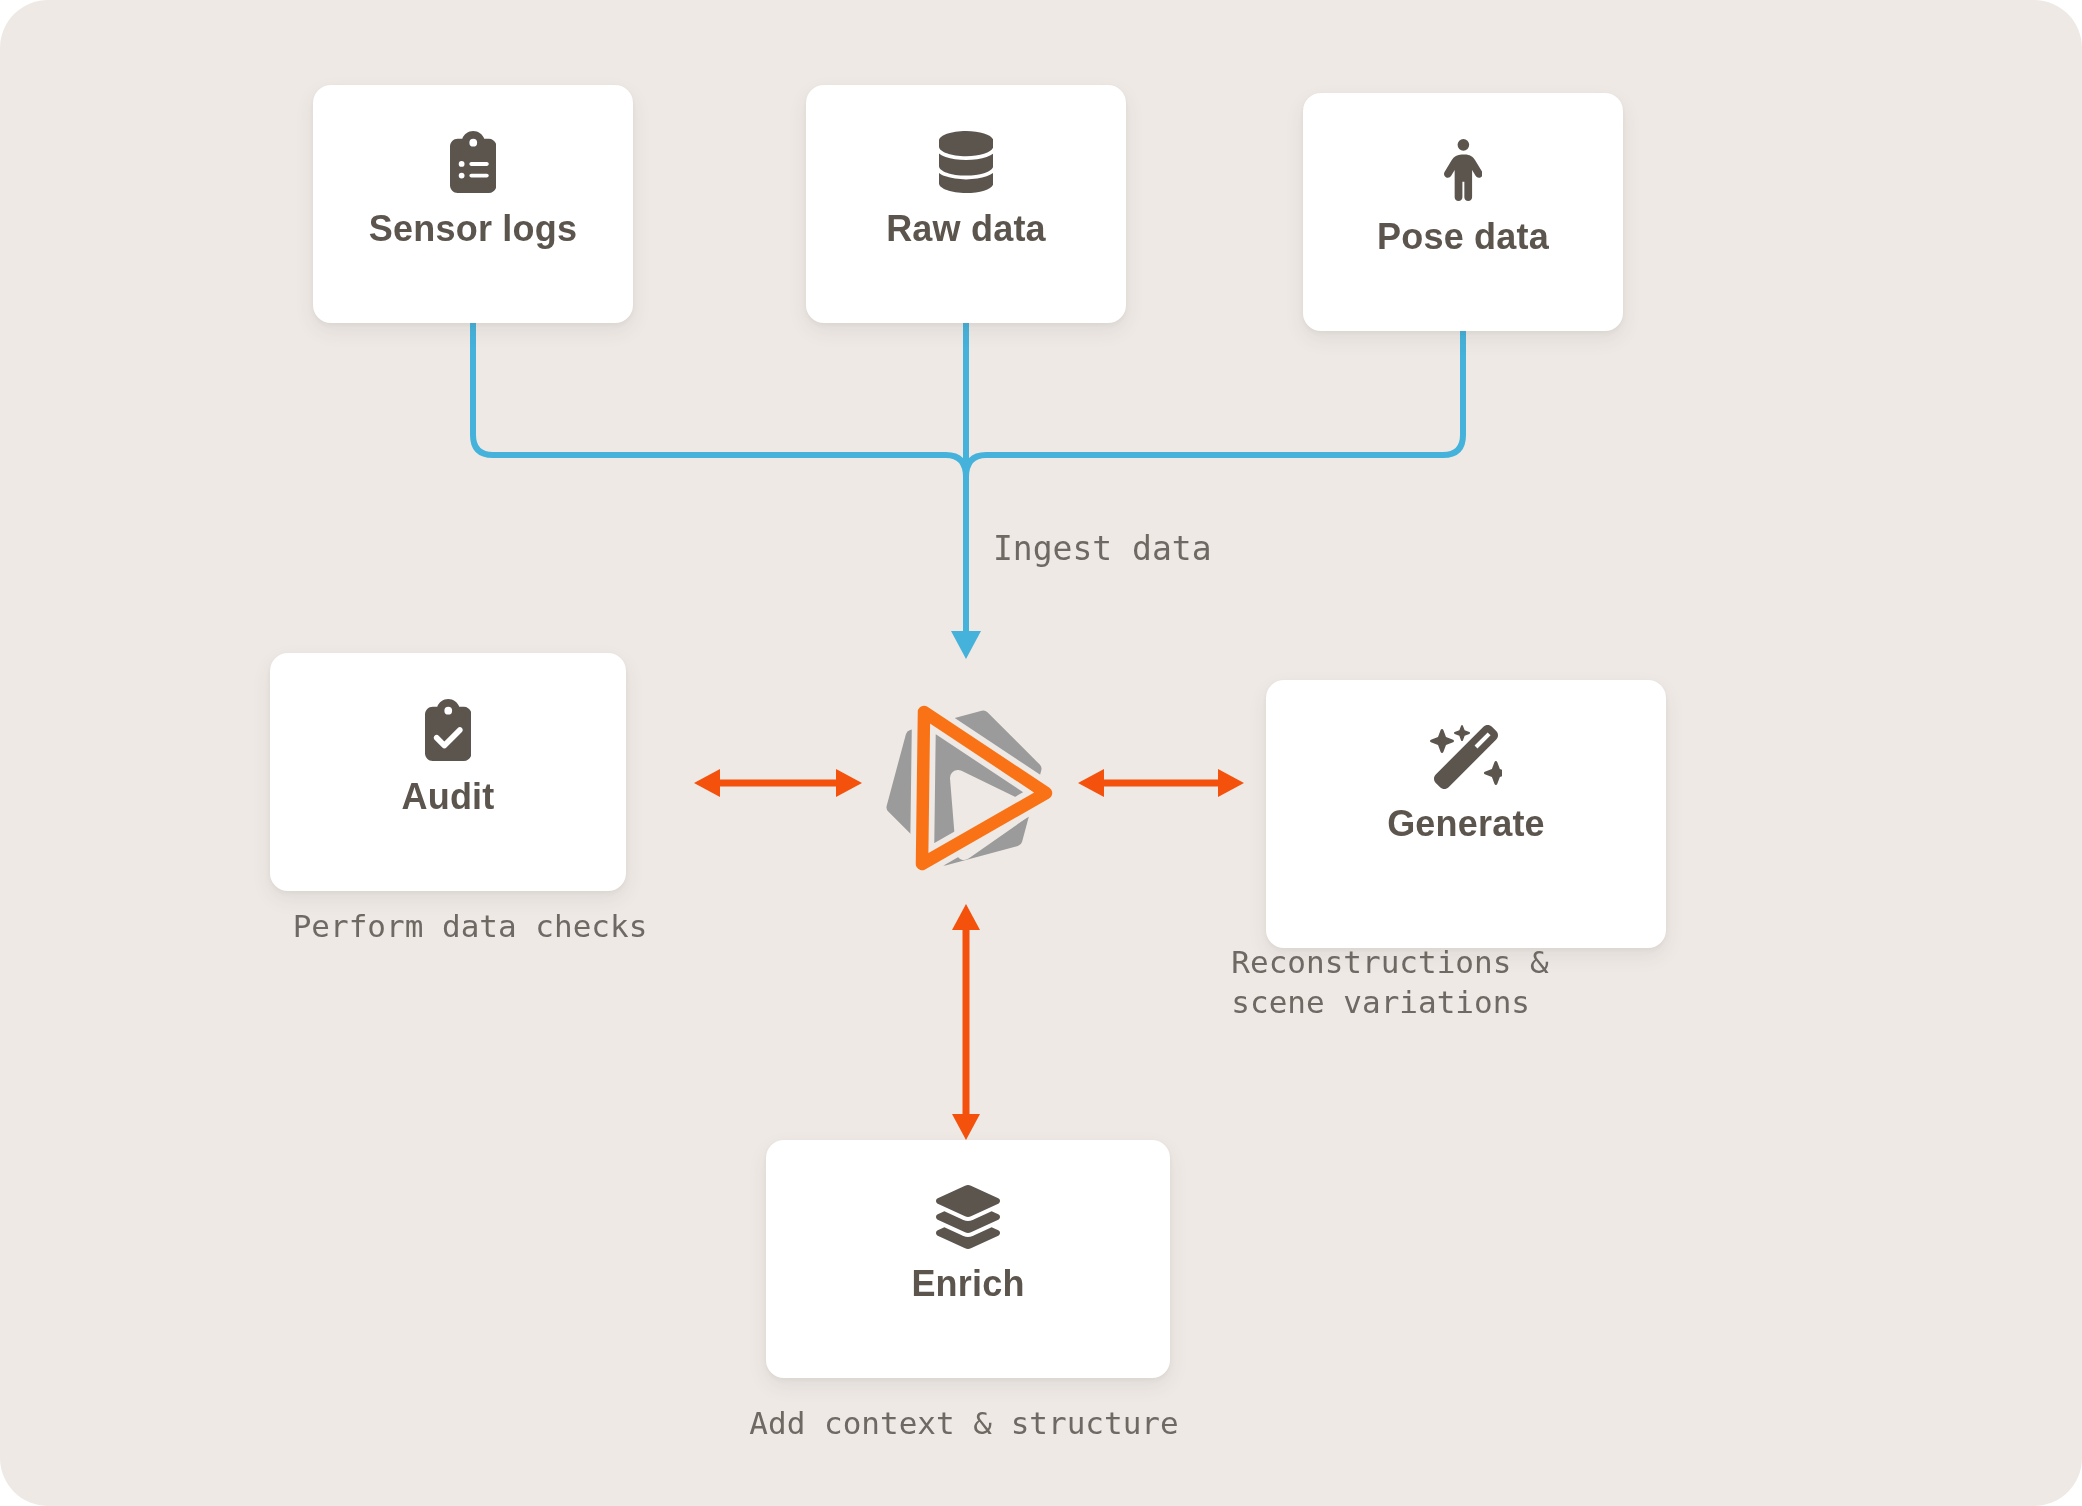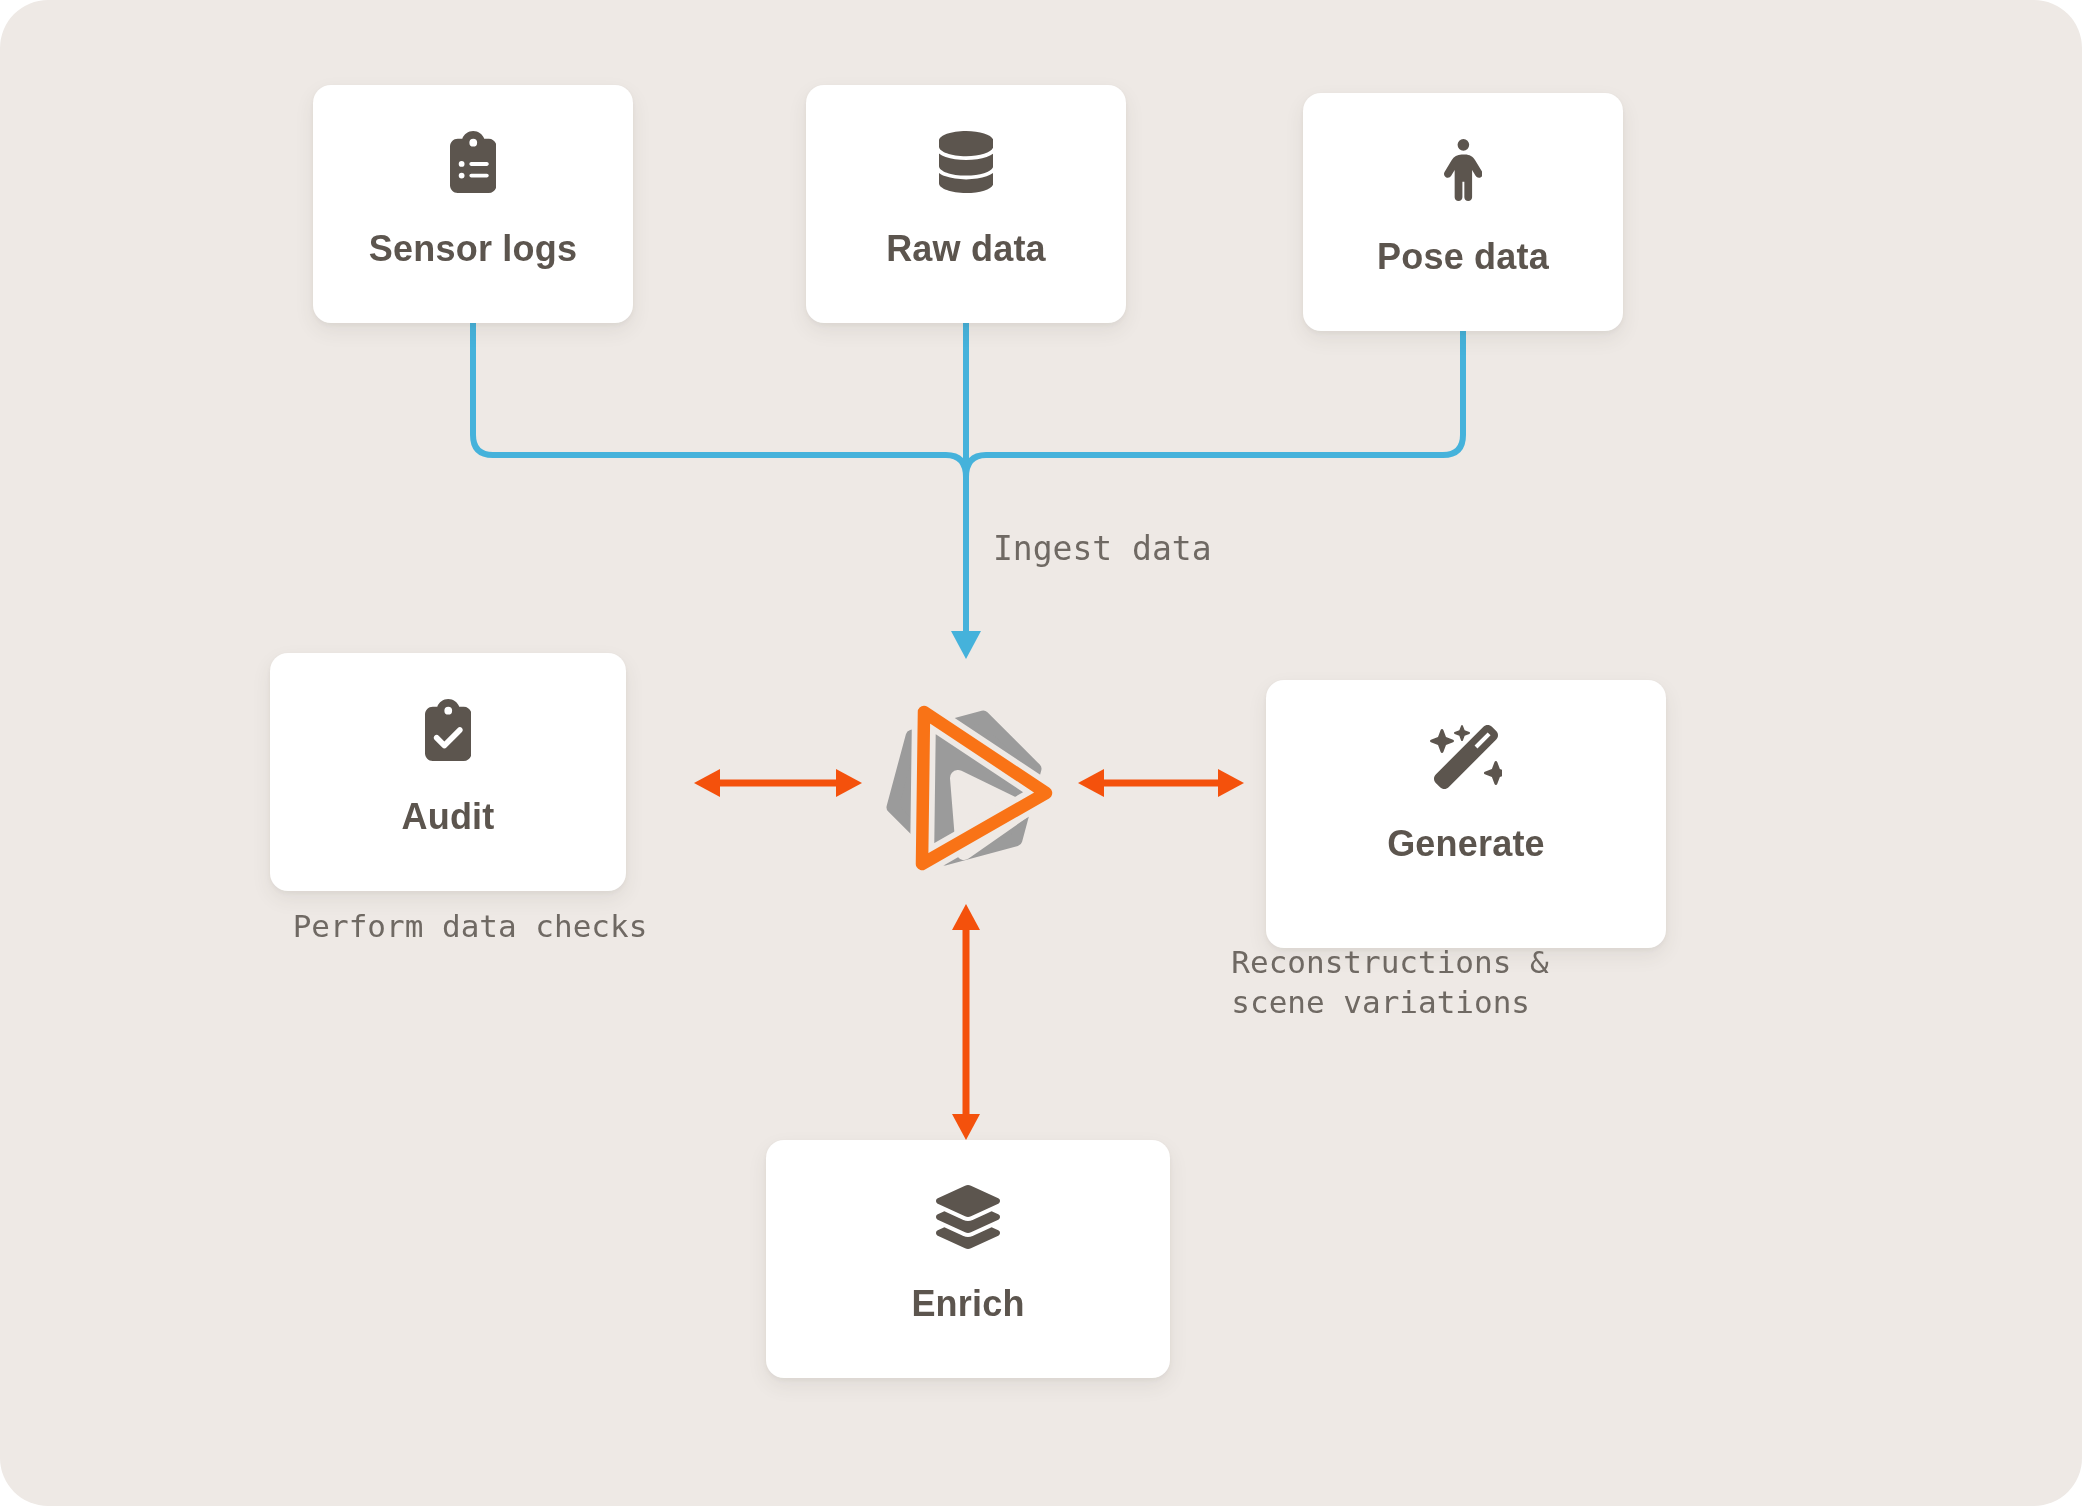--- a/index.html
+++ b/index.html
@@ -28,21 +28,21 @@
   .orange-fill{fill:var(--orange,#F4510C);}
   .card{
     position:absolute;display:flex;flex-direction:column;align-items:center;
     background:var(--card-bg,#fff);border-radius:18px;
     box-shadow:0 2px 4px rgba(70,58,48,.05),0 8px 20px rgba(70,58,48,.08);
     padding-top:46px;
   }
   .card .icon{height:62px;display:flex;align-items:center;justify-content:center;}
   .card .icon svg{height:62px;width:auto;fill:var(--icon-color,#5C554E);}
   .card .node-label{
-    margin-top:36px;font-size:36px;font-weight:600;letter-spacing:.2px;
+    margin-top:16px;font-size:36px;font-weight:600;letter-spacing:.2px;
     color:var(--title-color,#5C554E);line-height:40px;
   }
   .card-sensor-logs{left:313px;top:85px;width:320px;height:238px;}
   .card-raw-data{left:806px;top:85px;width:320px;height:238px;}
   .card-pose-data{left:1303px;top:93px;width:320px;height:238px;}
   .card-audit{left:270px;top:653px;width:356px;height:238px;}
   .card-generate{left:1266px;top:680px;width:400px;height:268px;}
   .card-enrich{left:766px;top:1140px;width:404px;height:238px;}
   .mono-caption{
     position:absolute;font-family:"DejaVu Sans Mono","Liberation Mono",monospace;
@@ -142,14 +142,15 @@
 scene variations</div>
 
   <div class="card card-enrich">
     <span class="icon">
       <svg viewBox="0 0 576 512" xmlns="http://www.w3.org/2000/svg" style="height:64px">
           <path d="M264.5 5.2c14.9-6.9 32.1-6.9 47 0l218.6 101c8.5 3.9 13.9 12.4 13.9 21.8s-5.4 17.9-13.9 21.8l-218.6 101c-14.9 6.9-32.1 6.9-47 0L45.9 149.8C37.4 145.8 32 137.3 32 128s5.4-17.9 13.9-21.8L264.5 5.2zM476.9 209.6l53.2 24.6c8.5 3.9 13.9 12.4 13.9 21.8s-5.4 17.9-13.9 21.8l-218.6 101c-14.9 6.9-32.1 6.9-47 0L45.9 277.8C37.4 273.8 32 265.3 32 256s5.4-17.9 13.9-21.8l53.2-24.6 152 70.2c23.4 10.8 50.4 10.8 73.8 0l152-70.2zm-152 198.2l152-70.2 53.2 24.6c8.5 3.9 13.9 12.4 13.9 21.8s-5.4 17.9-13.9 21.8l-218.6 101c-14.9 6.9-32.1 6.9-47 0L45.9 405.8C37.4 401.8 32 393.3 32 384s5.4-17.9 13.9-21.8l53.2-24.6 152 70.2c23.4 10.8 50.4 10.8 73.8 0z"></path>
         </svg>
     </span>
     <span class="node-label">Enrich</span>
   </div>
+  <div class="mono-caption caption-enrich">Add context &amp; structure</div>
 
 </div>
 
 </body></html>

